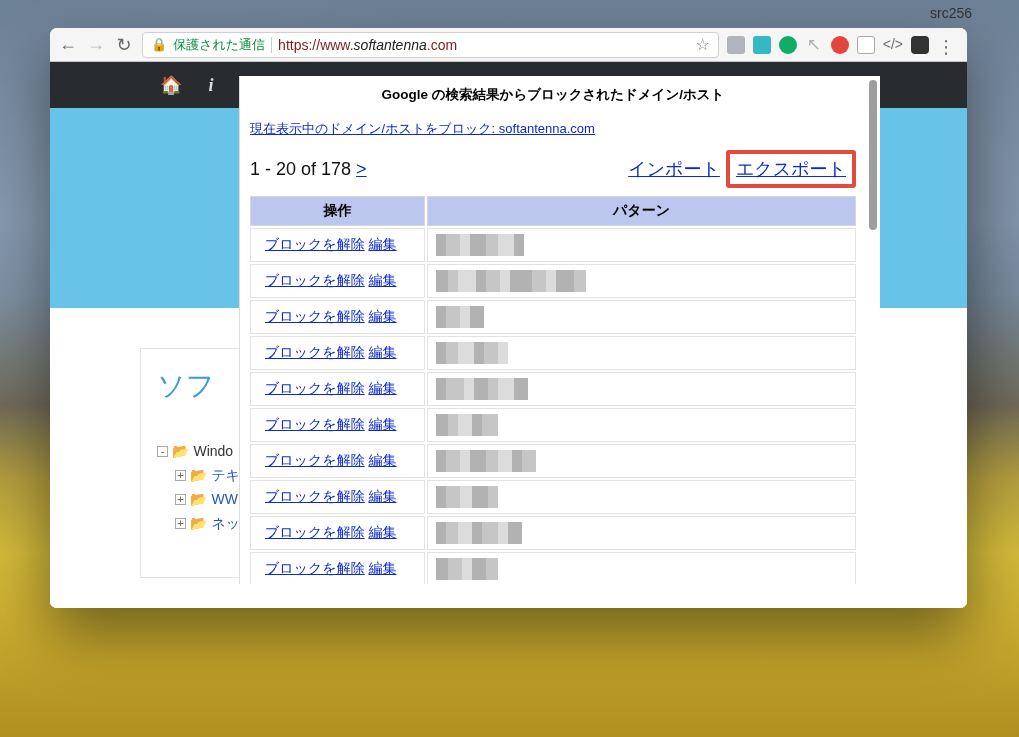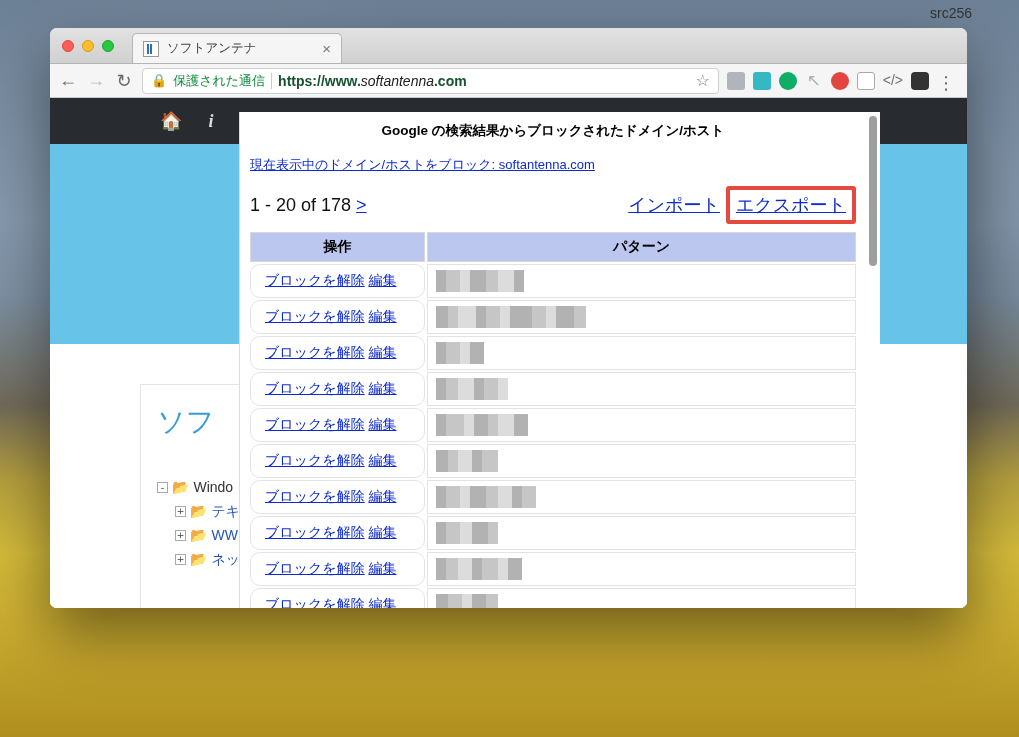--- a/index.html
+++ b/index.html
@@ -91,21 +91,21 @@
     border-radius:4px;
     background:#fff;
     display:flex; align-items:center;
     gap:6px; padding:0 8px;
     font-size:14px;
   }
   .lock{color:#0a8a3a;font-size:13px;}
   .secure-label{color:#0a8a3a;font-size:13px;}
   .divider{width:1px;height:16px;background:#ccc;}
   .url{color:#333;display:flex;align-items:baseline;}
-  .url .muted{color:#14532d;font-weight:bold;}
+  .url .muted{color:#7f1d1d;}
   .url .host{color:#222;font-style:italic;}
   .star{margin-left:auto;color:#7a7a7a;font-size:16px;}
   .ext-icons{display:flex;align-items:center;gap:8px;padding-right:4px;}
   .ext{width:18px;height:18px;border-radius:3px;}
   .ext.sq-gray{background:#b0b5bb;}
   .ext.teal{background:#35b7c4;}
   .ext.green-circle{background:#0fad66;border-radius:50%;}
   .ext.arrow{background:transparent;color:#aeb1b6;font-size:17px;text-align:center;line-height:18px;}
   .ext.red{background:#e3463f;border-radius:50%;}
   .ext.outline{background:#fff;border:1px solid #aaa;}
@@ -167,47 +167,35 @@
     background:#bcc7ef;font-weight:bold;font-size:14px;
     padding:5px;border:1px solid #d7d7d7;
   }
   table.rules th.op{width:175px;}
   table.rules td{
     background:#fff;border:1px solid #e3e3e3;
     padding:5px 8px;font-size:14px;vertical-align:middle;
     height:23px;
   }
   table.rules td.actions a{color:#0d2ad1;text-decoration:underline;}
-  table.rules td.actions{white-space:nowrap;text-align:left;padding-left:14px;border-radius:10px;}
+  table.rules td.actions{white-space:nowrap;text-align:left;padding-left:14px;}
   td.pattern{padding:3px 6px;}
   .mosaic{display:flex;gap:0;height:22px;align-items:stretch;}
   .mosaic span{background:#c6c6c6;}
   .mosaic .d{background:#b2b2b2;}
   .mosaic .l{background:#dcdcdc;}
 </style>
 </head>
 <body>
 
 <div class="wallpaper"></div>
 <div class="src-label">src256</div>
 
 <div class="browser-window">
 
-  <div class="titlebar">
-    <div class="traffic-lights">
-      <div class="tl red"></div>
-      <div class="tl yellow"></div>
-      <div class="tl green"></div>
-    </div>
-    <div class="tab">
-      <span class="favicon"></span>
-      <span>ソフトアンテナ</span>
-      <span class="tab-close">×</span>
-    </div>
-  </div>
 
   <div class="toolbar">
     <span class="nav-btn">←</span>
     <span class="nav-btn disabled">→</span>
     <span class="nav-btn">↻</span>
     <div class="addrbar">
       <span class="lock">🔒</span>
       <span class="secure-label">保護された通信</span>
       <span class="divider"></span>
       <span class="url">

